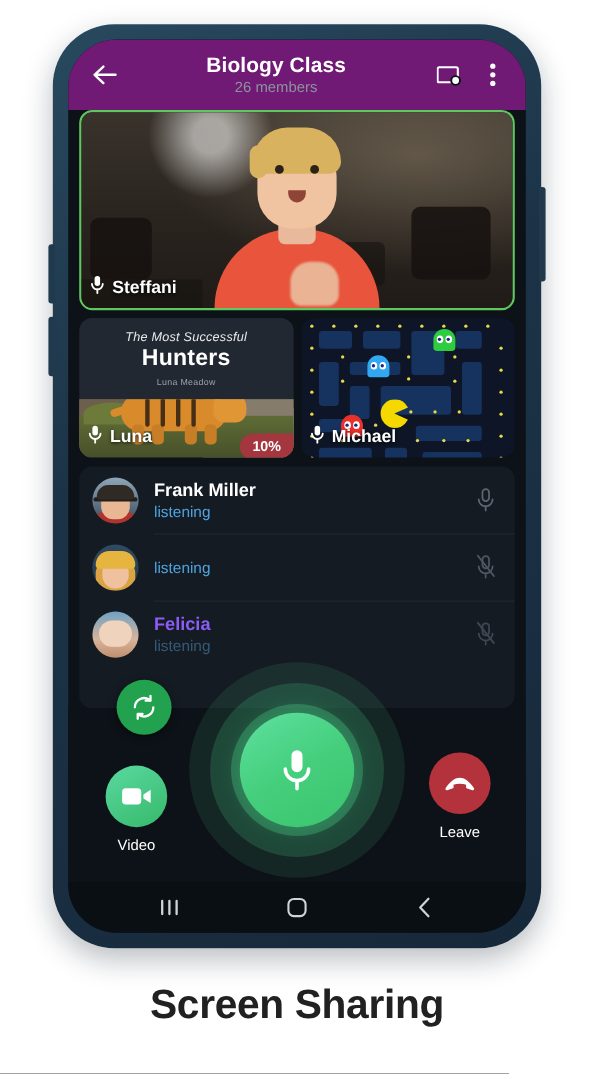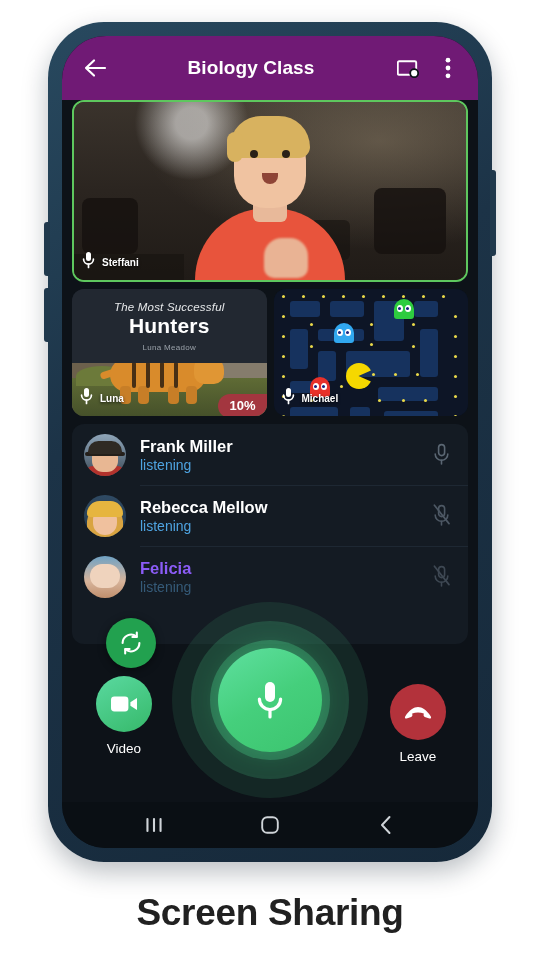--- a/index.html
+++ b/index.html
@@ -69,21 +69,21 @@
   .p-hair:after{ content:""; position:absolute; left:-3px; top:16px; width:16px; height:30px; background:#d8b25f; border-radius:8px;}
   .p-eye{ position:absolute; width:8px; height:8px; background:#2a2118; border-radius:50%; bottom:122px;}
   .p-eye.l{ left:50%; margin-left:-20px;} .p-eye.r{ left:50%; margin-left:12px;}
   .p-mouth{ position:absolute; bottom:96px; left:50%; margin-left:-8px; width:16px; height:11px; background:#8e4436; border-radius:0 0 9px 9px;}
   .p-hand{ position:absolute; bottom:2px; left:50%; margin-left:-6px; width:44px; height:40px; background:#e9b394; border-radius:18px 18px 10px 10px; filter:blur(1px);}
 
   .tile-label{
     position:absolute; left:8px; bottom:7px; display:flex; align-items:center; gap:7px;
     z-index:5;
   }
-  .tile-label .name{ color:#fff; font-size:10px; font-weight:bold; text-shadow:0 1px 3px rgba(0,0,0,.8);}
+  .tile-label .name{ color:#fff; font-size:16px; font-weight:bold; text-shadow:0 1px 3px rgba(0,0,0,.8);}
 
   #secondary-tiles{ display:flex; gap:7px; margin-top:7px; }
   .small-tile{ position:relative; width:50%; height:127px; border-radius:12px; overflow:hidden; background:#161d26;}
 
   
   #slide-header{ height:74px; background:#222831; display:flex; flex-direction:column; align-items:center; justify-content:center; }
   #slide-eyebrow{ color:#e6e8ea; font-size:11.5px; font-style:italic; letter-spacing:.2px;}
   #slide-title{ color:#ffffff; font-size:21px; font-weight:bold; letter-spacing:.2px; line-height:25px;}
   #slide-author{ color:#9aa1a9; font-size:8px; margin-top:5px; letter-spacing:.3px;}
   #slide-photo{ position:absolute; left:0; right:0; top:74px; bottom:0; overflow:hidden;
@@ -166,21 +166,21 @@
     position:relative; width:104px; height:104px; border-radius:50%;
     background:linear-gradient(150deg,#5fe0a0 0%, #45cf7c 50%, #3cc46f 100%);
     display:flex; align-items:center; justify-content:center; cursor:pointer;
     box-shadow:0 0 22px rgba(60,200,120,.35);
   }
   #live-label{
     position:absolute; left:0; right:0; top:112px; text-align:center;
     color:#fff; font-size:16px;
   }
   .ctrl{ position:absolute; display:flex; flex-direction:column; align-items:center; }
-  #video-control{ left:34px; top:32px; }
+  #video-control{ left:34px; top:52px; }
   #leave-control{ right:32px; top:40px; }
   .ctrl-circle{ width:56px; height:56px; border-radius:50%; display:flex; align-items:center; justify-content:center; cursor:pointer;}
   #video-circle{ background:linear-gradient(150deg,#5ad9a0,#36b96a); }
   #leave-circle{ background:#b3323b; }
   .ctrl-label{ color:#fff; font-size:13.5px; margin-top:9px; }
   #flip-camera-button{
     position:absolute; left:44px; top:-26px; width:50px; height:50px; border-radius:50%;
     background:#22a14f; display:flex; align-items:center; justify-content:center; cursor:pointer;
     box-shadow:0 2px 8px rgba(0,0,0,.45);
   }
@@ -210,20 +210,21 @@
   <div id="device-screen">
 
     <div id="call-header">
       <div id="back-button">
         <svg width="23" height="20" viewBox="0 0 23 20" fill="none">
           <path d="M21 10H2M2 10L10 2.5M2 10L10 17.5" stroke="#ffffff" stroke-width="2.2" stroke-linecap="round" stroke-linejoin="round"></path>
         </svg>
       </div>
       <div id="header-titles">
         <div id="chat-title">Biology Class</div>
+        <div id="member-count">26 members</div>
       </div>
       <div id="header-actions">
         <div class="hdr-icon">
           <svg width="22" height="20" viewBox="0 0 22 20" fill="none">
             <path d="M2.2 3.2h15.6a1.4 1.4 0 0 1 1.4 1.4v10.8a1.4 1.4 0 0 1-1.4 1.4H2.2A1.4 1.4 0 0 1 .8 15.4V4.6A1.4 1.4 0 0 1 2.2 3.2Z" stroke="#ffffff" stroke-width="1.9"></path>
             <circle cx="17.2" cy="15.2" r="4" fill="#ffffff" stroke="#0d1218" stroke-width="1.8"></circle>
           </svg>
         </div>
         <div class="hdr-icon">
           <svg width="6" height="22" viewBox="0 0 6 22">
@@ -434,21 +435,20 @@
         </div>
       </div>
 
       <div class="participant-row">
         <div class="avatar av2">
           <div class="hair"></div>
             <div class="face"></div>
             <div class="beanie"></div>
         </div>
         <div class="p-info">
-          <div class="p-name">Rebecca Mellow</div>
           <div class="p-status">listening</div>
         </div>
         <div class="p-mic">
           <svg width="19" height="23" viewBox="0 0 19 23">
             <rect x="6.6" y="1.6" width="6" height="11" rx="3" stroke="#4d5864" stroke-width="1.6" fill="none"></rect>
             <path d="M3.2 11a6.3 6.3 0 0 0 12.6 0" stroke="#4d5864" stroke-width="1.6" fill="none" stroke-linecap="round"></path>
             <path d="M9.5 17.4v3.6" stroke="#4d5864" stroke-width="1.6" stroke-linecap="round"></path>
             <path d="M2.4 1.2 17 19.6" stroke="#4d5864" stroke-width="1.7" stroke-linecap="round"></path>
           </svg>
         </div>

